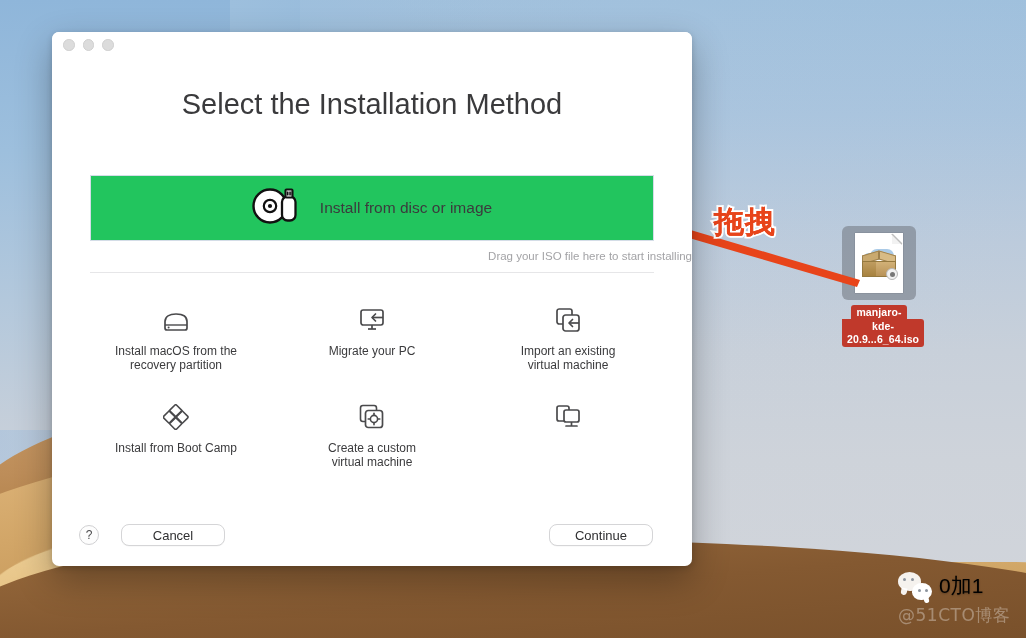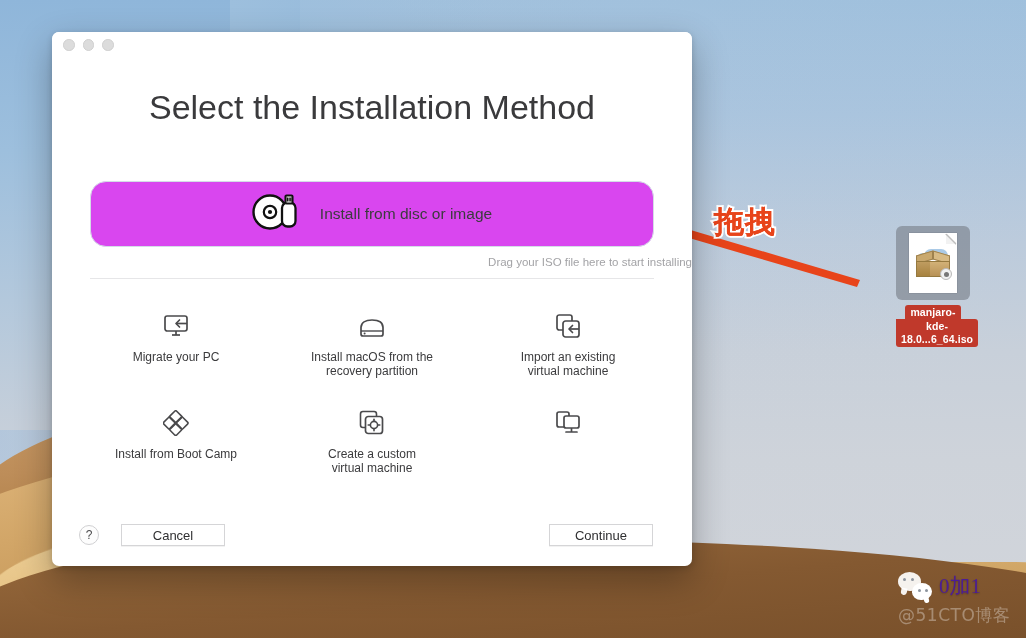--- a/index.html
+++ b/index.html
@@ -75,21 +75,21 @@
     opacity:.92;
   }
   .mtn3 {
     left:630px; top:596px; width:400px; height:46px;
     background:linear-gradient(180deg,#6b7280 0%,#5a616e 100%);
     clip-path:polygon(0% 100%, 10% 52%, 22% 74%, 34% 46%, 47% 70%, 58% 50%, 70% 72%, 84% 54%, 100% 70%, 100% 100%);
     opacity:.85;
   }
 
   
-  #file-icon { position:absolute; left:896px; top:226px; width:74px; }
+  #file-icon { position:absolute; left:842px; top:226px; width:74px; }
   .icon-sel {
     width:74px; height:74px; border-radius:6px;
     background:rgba(120,126,135,0.62);
     display:flex; align-items:center; justify-content:center;
   }
   .doc-page {
     position:relative; width:48px; height:60px; background:#ffffff;
     box-shadow:0 0 1px rgba(0,0,0,.35);
   }
   .doc-page:after {
@@ -178,22 +178,22 @@
   .wx-b2 {
     position:absolute; right:0; bottom:0; width:20px; height:17px;
     background:#ffffff; border-radius:50% 50% 50% 45%;
   }
   .wx-b2:after {
     content:""; position:absolute; right:3px; bottom:-3px; width:5px; height:6px;
     background:#ffffff; border-radius:0 0 3px 3px; transform:rotate(-14deg);
   }
   .wx-dot { position:absolute; width:3.4px; height:3.4px; border-radius:50%; background:#8d949e; }
   .wx-name {
-    color:#4c1d95; font-size:21px;
-    font-family:Liberation Serif, serif;
+    color:#000000; font-size:21px;
+    font-family:Liberation Sans, sans-serif;
     text-shadow:0 1px 2px rgba(0,0,0,.25);
   }
   #site-mark {
     position:absolute; left:898px; top:604px;
     font-size:17px; color:rgba(255,255,255,0.33);
     font-family:"DejaVu Sans","Liberation Sans",sans-serif;
     letter-spacing:.5px;
   }
 
   
@@ -204,27 +204,27 @@
     overflow:hidden;
   }
   #titlebar {
     height:26px; display:flex; align-items:center; padding-left:11px; gap:8px;
     background:#ffffff;
   }
   .tl { width:11.5px; height:11.5px; border-radius:50%; background:#dcdcdc;
         border:.5px solid #cfcfcf; }
 
   .win-title {
-    text-align:center; font-size:34px; color:#3a3a3c; font-weight:400;
+    text-align:center; font-size:29px; color:#3a3a3c; font-weight:400;
     margin-top:30px;
   }
 
   #dropzone {
     margin:54px 38px 0 38px; height:66px;
-    background:#d946ef; border:1px solid #d4dde7; border-radius:16px;
+    background:#22c55e; border:1px solid #d4dde7; border-radius:0;
     display:flex; align-items:center; justify-content:center; gap:18px;
   }
   .dz-label { font-size:15.5px; color:#3b3b3d; }
   #drop-hint {
     text-align:right; font-size:11.5px; color:#a3a3a6; margin-top:9px;
   }
   #divider {
     margin:10px 38px 0 38px; height:1px; background:#e6e6e8;
   }
 
@@ -244,21 +244,21 @@
     display:flex; align-items:center; padding:0 20px;
   }
   .help-btn {
     width:20px; height:20px; border-radius:50%;
     border:1px solid #d0d0d2; background:#fdfdfd;
     font-size:12px; color:#4a4a4c; display:flex; align-items:center;
     justify-content:center; margin-left:7px;
   }
   .btn {
     height:22px; min-width:104px; padding:0 12px;
-    border:1px solid #d5d5d7; border-radius:0; background:#ffffff;
+    border:1px solid #d5d5d7; border-radius:8px; background:#ffffff;
     font-size:13px; color:#2f2f31;
     display:flex; align-items:center; justify-content:center;
     box-shadow:0 .5px .5px rgba(0,0,0,.05);
   }
   #cancel-btn { margin-left:22px; }
   #continue-btn { margin-left:auto; margin-right:19px; }
   .spacer { flex:1; }
 </style>
 </head>
 <body>
@@ -284,21 +284,21 @@
         <div class="box-cloud"></div>
         <div class="box-lid-l"></div>
         <div class="box-lid-r"></div>
         <div class="box-body"></div>
         <div class="box-ball"></div>
       </div>
     </div>
   </div>
   <div class="file-label">
     <span class="l1">manjaro-</span><br>
-    <span class="l2">kde-18.0...6_64.iso</span>
+    <span class="l2">kde-20.9...6_64.iso</span>
   </div>
 </div>
 
 <div id="annotation">
   <svg width="280" height="100" viewBox="0 0 280 100">
     <polygon points="14,26 56,10 52,22 262,84 259,91 50,30 48,43" fill="#e8441a"></polygon>
   </svg>
   <div class="anno-text">拖拽</div>
   <div class="anno-text-top">拖拽</div>
 </div>
@@ -341,40 +341,40 @@
     </span>
     <span class="dz-label">Install from disc or image</span>
   </div>
   <div id="drop-hint">Drag your ISO file here to start installing</div>
   <div id="divider"></div>
 
   <div id="grid">
 
     <div class="opt">
       <span class="opt-ico">
+        <svg width="28" height="22" viewBox="0 0 28 22">
+          <path d="M3 17 V10.5 C3 5.5 7.5 3 14 3 C20.5 3 25 5.5 25 10.5 V17 C25 18.2 24.2 19 23 19 H5 C3.8 19 3 18.2 3 17 Z" fill="none" stroke="#4a4a4c" stroke-width="1.7"></path>
+          <path d="M3 14 H25" stroke="#4a4a4c" stroke-width="1.4"></path>
+          <circle cx="6.6" cy="16.6" r="1.0" fill="#4a4a4c"></circle>
+        </svg>
+      </span>
+      <div class="opt-label">Install macOS from the<br>recovery partition</div>
+    </div>
+
+    <div class="opt">
+      <span class="opt-ico">
         <svg width="26" height="26" viewBox="0 0 26 26">
           <rect x="2" y="3" width="22" height="15" rx="2.2" fill="none" stroke="#4a4a4c" stroke-width="1.7"></rect>
           <path d="M24 10.5 H13" stroke="#4a4a4c" stroke-width="1.7" fill="none"></path>
           <path d="M16.5 7 L13 10.5 L16.5 14" fill="none" stroke="#4a4a4c" stroke-width="1.7" stroke-linecap="round" stroke-linejoin="round"></path>
           <path d="M9 22 H17" stroke="#4a4a4c" stroke-width="1.7"></path>
           <path d="M13 18 V22" stroke="#4a4a4c" stroke-width="1.7"></path>
         </svg>
       </span>
       <div class="opt-label">Migrate your PC</div>
-    </div>
-
-    <div class="opt">
-      <span class="opt-ico">
-        <svg width="28" height="22" viewBox="0 0 28 22">
-          <path d="M3 17 V10.5 C3 5.5 7.5 3 14 3 C20.5 3 25 5.5 25 10.5 V17 C25 18.2 24.2 19 23 19 H5 C3.8 19 3 18.2 3 17 Z" fill="none" stroke="#4a4a4c" stroke-width="1.7"></path>
-          <path d="M3 14 H25" stroke="#4a4a4c" stroke-width="1.4"></path>
-          <circle cx="6.6" cy="16.6" r="1.0" fill="#4a4a4c"></circle>
-        </svg>
-      </span>
-      <div class="opt-label">Install macOS from the<br>recovery partition</div>
     </div>
 
     <div class="opt">
       <span class="opt-ico">
         <svg width="26" height="26" viewBox="0 0 26 26">
           <rect x="2" y="2" width="15" height="15" rx="2.2" fill="none" stroke="#4a4a4c" stroke-width="1.7"></rect>
           <rect x="8" y="8" width="16" height="16" rx="2.6" fill="#ffffff" stroke="#4a4a4c" stroke-width="1.7"></rect>
           <path d="M24 16 H14" stroke="#4a4a4c" stroke-width="1.7"></path>
           <path d="M17.5 12.5 L14 16 L17.5 19.5" fill="none" stroke="#4a4a4c" stroke-width="1.7" stroke-linecap="round" stroke-linejoin="round"></path>
         </svg>

